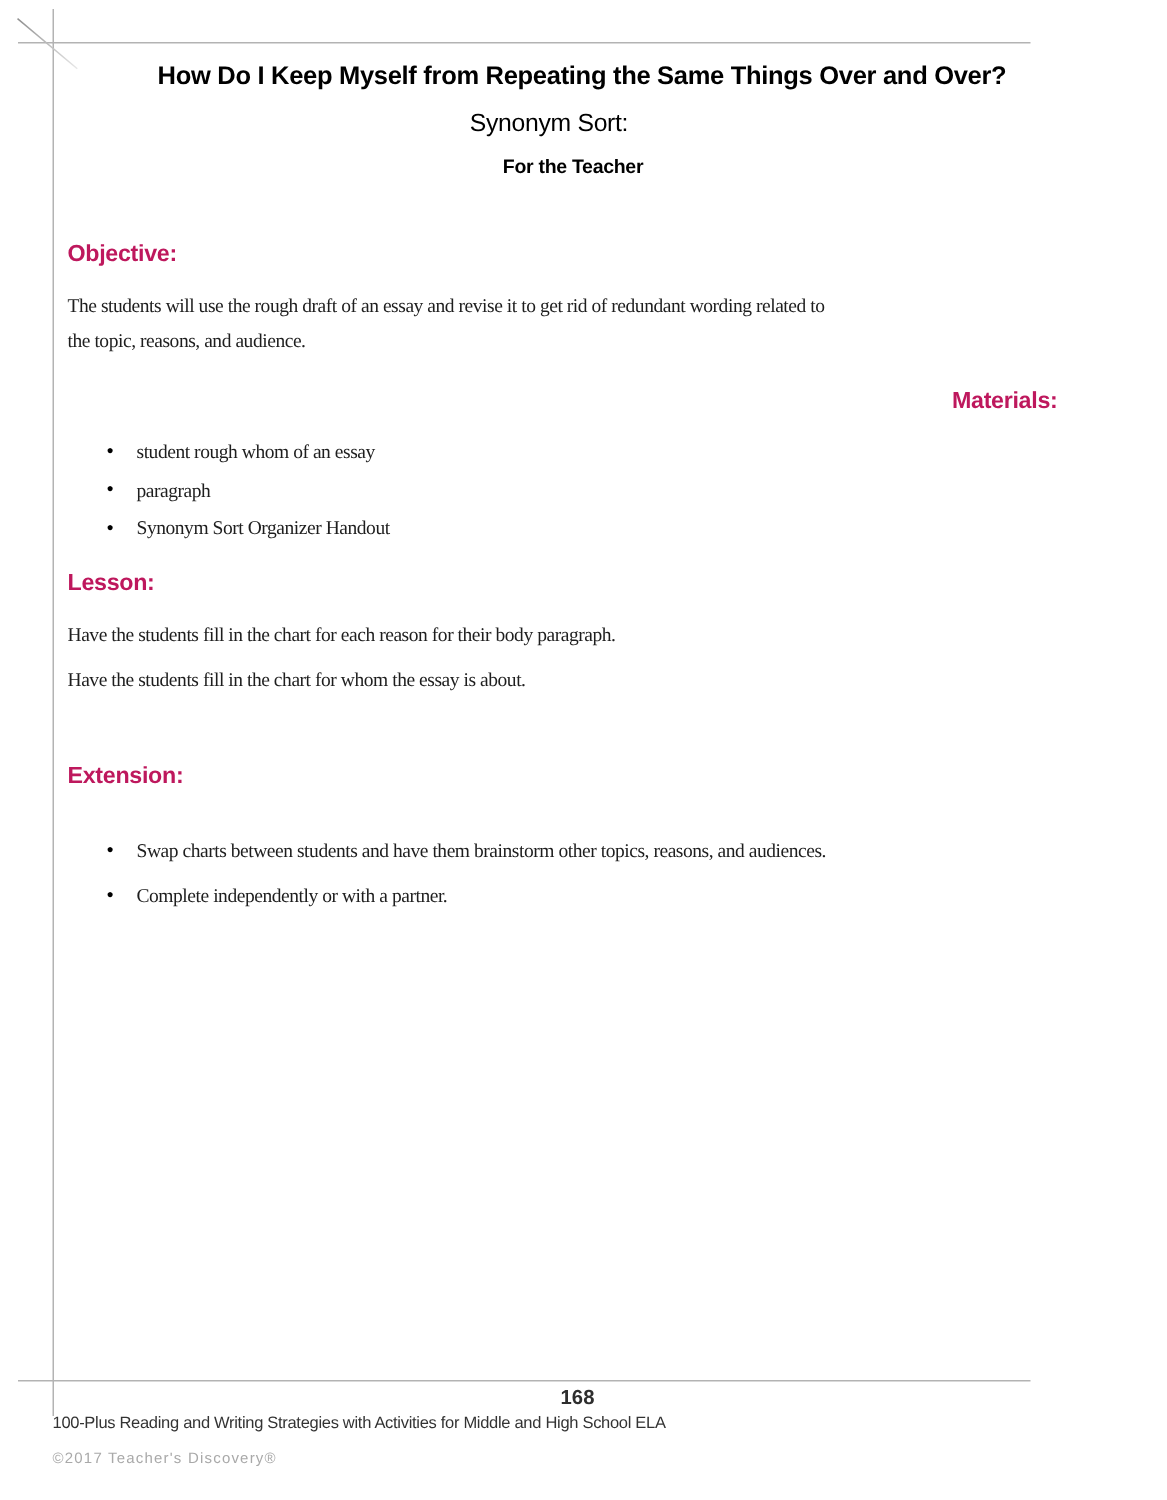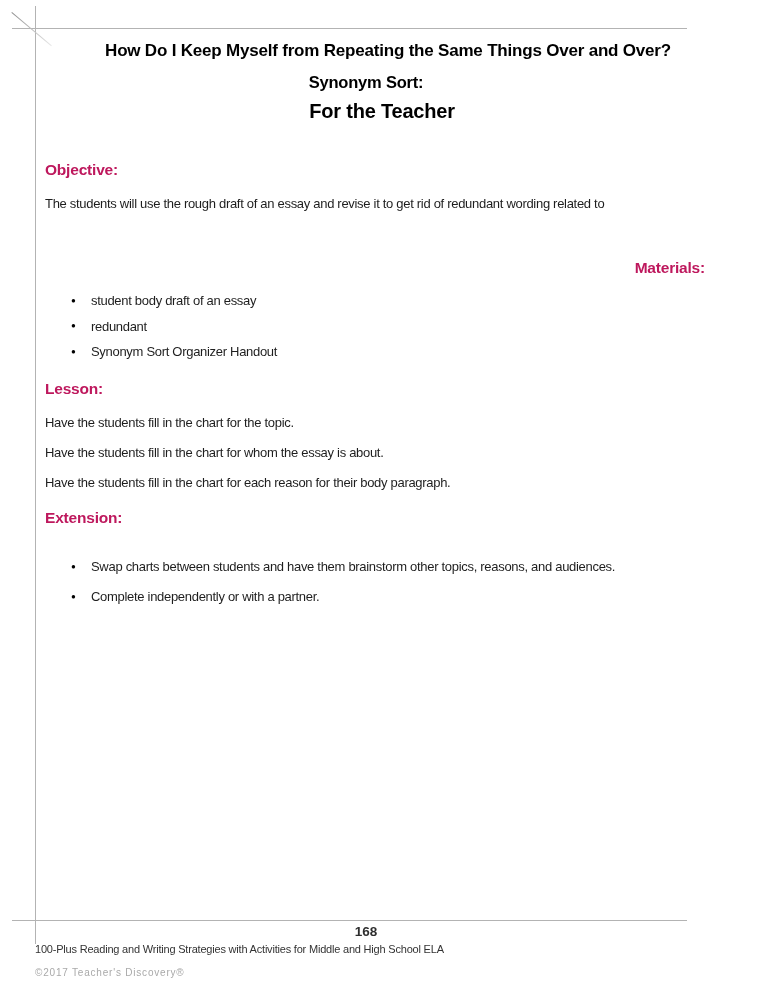--- a/index.html
+++ b/index.html
@@ -16,48 +16,48 @@
   .hline-top { position:absolute; left:12px; top:28px; width:675px; height:1px; background:#b3b3b3; }
   .hline-bottom { position:absolute; left:12px; top:920px; width:675px; height:1px; background:#b3b3b3; }
   .diag {
     position:absolute; left:12px; top:12px; width:52px; height:1px;
     background:linear-gradient(to right,#8f8f8f,#e8e8e8);
     transform:rotate(40deg); transform-origin:left top;
   }
   
   .title-block { position:absolute; left:35px; top:41px; width:662px; text-align:center; color:#000; }
   .title-main { font-size:17px; font-weight:bold; line-height:20px; letter-spacing:-0.2px;margin-left:44px; }
-  .title-sub  { font-size:16.5px; font-weight:bold; line-height:20px; margin-top:11px; letter-spacing:-0.2px; }
-  .title-aud  { font-size:20px; font-weight:bold; line-height:20px; margin-top:9px; letter-spacing:-0.2px;margin-left:32px; }
+  .title-sub  { font-size:16.5px; font-weight:normal; line-height:20px; margin-top:11px; letter-spacing:-0.2px; }
+  .title-aud  { font-size:13px; font-weight:bold; line-height:20px; margin-top:9px; letter-spacing:-0.2px;margin-left:32px; }
   
   .sec-heading {
     position:absolute; left:45px; width:660px;
     font-size:15.5px; font-weight:bold; color:#be185d; line-height:19px; letter-spacing:-0.2px;
   }
   .h-objective { top:160px; }
   .h-materials { top:258px;text-align:right; }
   .h-lesson    { top:379px; }
   .h-extension { top:508px; }
-  .body-text { font-size:13px; letter-spacing:-0.3px; color:#1e1e1e; }
+  .body-text { font-size:13px; letter-spacing:-0.3px; color:#1e1e1e;font-family:Liberation Serif, serif; }
   .objective-para { position:absolute; left:45px; top:192px; width:690px; line-height:23px; }
   .para-line { white-space:nowrap; }
   .steps { position:absolute; left:45px; top:412px; width:690px; }
   .step  { line-height:22px; margin:0 0 8px 0; white-space:nowrap; }
   ul.bullet-list { position:absolute; left:45px; margin:0; padding:0; list-style:none; width:690px; }
   .list-materials { top:288px; }
   .list-extension { top:552px; }
   .list-materials li { position:relative; padding-left:46px; line-height:25.5px; white-space:nowrap; }
   .list-extension li { position:relative; padding-left:46px; line-height:30px; white-space:nowrap; }
   .bullet {
     position:absolute; left:26px; top:50%; transform:translateY(-52%);
     font-size:8px; color:#000; line-height:1;
   }
   
   .footer-num  { position:absolute; left:35px; top:924px; width:662px; text-align:center;
-                 font-size:13.5px; font-weight:bold; color:#2e2e2e; line-height:16px; }
+                 font-size:13.5px; font-weight:bold; color:#2e2e2e; line-height:16px;padding-left:19px; }
   .footer-book { position:absolute; left:35px; top:942px; width:662px; text-align:left;
                  font-size:11px; color:#333333; letter-spacing:-0.2px; line-height:15px; }
   .footer-copy { position:absolute; left:35px; top:966px; width:662px; text-align:left;
                  font-size:10px; color:#a9a9a9; letter-spacing:0.8px; line-height:14px; }
 </style>
 </head>
 <body>
 
 <div class="page">
 
@@ -68,43 +68,43 @@
 
   <div class="title-block">
     <div class="title-main">How Do I Keep Myself from Repeating the Same Things Over and Over?</div>
     <div class="title-sub">Synonym Sort:</div>
     <div class="title-aud">For the Teacher</div>
   </div>
 
   <div class="sec-heading h-objective">Objective:</div>
   <div class="objective-para body-text">
     <div class="para-line">The students will use the rough draft of an essay and revise it to get rid of redundant wording related to</div>
+    <div class="para-line">the topic, reasons, and audience.</div>
   </div>
 
   <div class="sec-heading h-materials">Materials:</div>
   <ul class="bullet-list list-materials body-text">
     <li>
       <span class="bullet">●</span>
-      <span>student body draft of an essay</span>
+      <span>student rough whom of an essay</span>
     </li>
     <li>
       <span class="bullet">●</span>
-      <span>redundant</span>
+      <span>paragraph</span>
     </li>
     <li>
       <span class="bullet">●</span>
       <span>Synonym Sort Organizer Handout</span>
     </li>
   </ul>
 
   <div class="sec-heading h-lesson">Lesson:</div>
   <div class="steps body-text">
-    <p class="step">Have the students fill in the chart for the topic.</p>
+    <p class="step">Have the students fill in the chart for each reason for their body paragraph.</p>
     <p class="step">Have the students fill in the chart for whom the essay is about.</p>
-    <p class="step">Have the students fill in the chart for each reason for their body paragraph.</p>
   </div>
 
   <div class="sec-heading h-extension">Extension:</div>
   <ul class="bullet-list list-extension body-text">
     <li>
       <span class="bullet">●</span>
       <span>Swap charts between students and have them brainstorm other topics, reasons, and audiences.</span>
     </li>
     <li>
       <span class="bullet">●</span>

